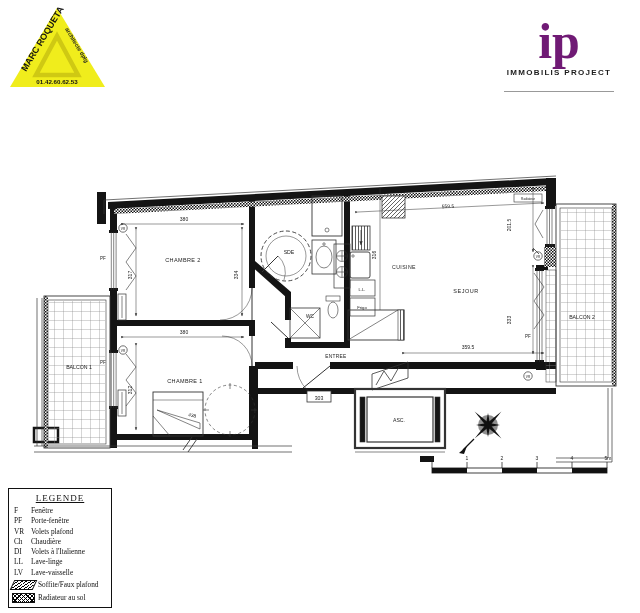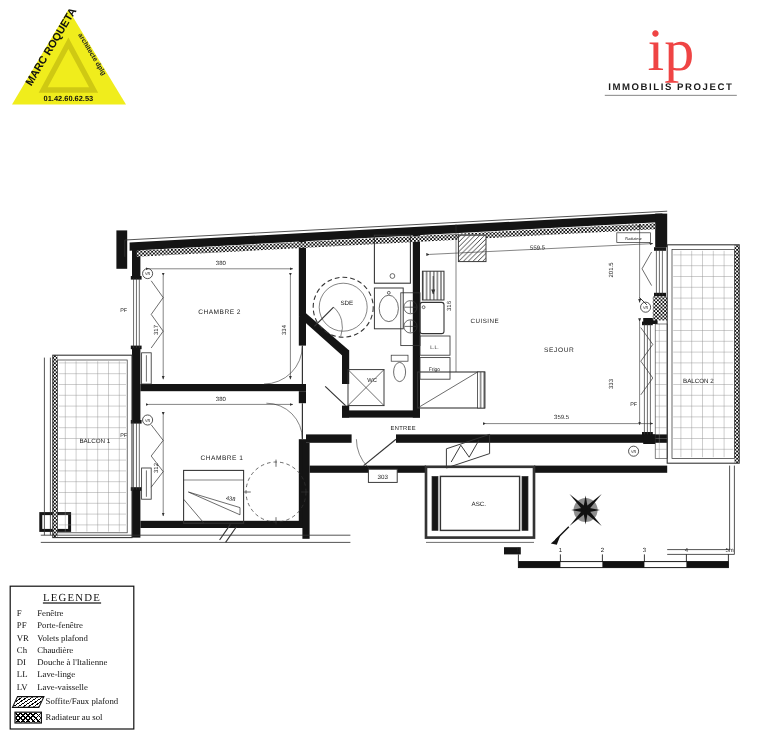--- a/index.html
+++ b/index.html
@@ -3,24 +3,24 @@
 <meta charset="utf-8">
 <style>
   html,body{margin:0;padding:0;background:#fff;}
   .page{position:relative;width:640px;height:613px;background:#ffffff;overflow:hidden;
         font-family:"Liberation Sans",sans-serif;}
   
   .arch-logo{position:absolute;left:6px;top:4px;}
   
   .agency{position:absolute;right:26px;top:18px;width:110px;text-align:center;}
   .agency .monogram{font-family:"Liberation Serif",serif;font-size:50px;line-height:.95;
-                    color:#ef4444;font-weight:normal;}
+                    color:#701a75;font-weight:bold;}
   .agency .agency-name{font-family:"Liberation Sans",sans-serif;font-size:8px;font-weight:bold;
                        letter-spacing:1.3px;color:#1c1c1c;margin-top:2px;border-bottom:1px solid #999;
-                       padding-bottom:2px;}
+                       padding-bottom:14px;}
   
   .plan{position:absolute;left:0;top:140px;}
   
   .legend{position:absolute;left:8px;top:488px;width:102px;height:118px;border:1.3px solid #111;
           background:#fff;font-family:"Liberation Serif",serif;color:#111;}
   .legend-title{text-align:center;font-size:9px;letter-spacing:1px;margin:4px 0 3px 0;
                 text-decoration:underline;}
   .legend-row{display:flex;font-size:7.3px;line-height:10.3px;padding-left:5px;}
   .legend-abbr{width:17px;flex:none;}
   .legend-label{flex:1;}
@@ -339,21 +339,21 @@
     <div class="legend-row">
       <span class="legend-abbr">VR</span>
       <span class="legend-label">Volets plafond</span>
     </div>
     <div class="legend-row">
       <span class="legend-abbr">Ch</span>
       <span class="legend-label">Chaudière</span>
     </div>
     <div class="legend-row">
       <span class="legend-abbr">DI</span>
-      <span class="legend-label">Douche à l'Italienne</span>
+      <span class="legend-label">Volets à l'Italienne</span>
     </div>
     <div class="legend-row">
       <span class="legend-abbr">LL</span>
       <span class="legend-label">Lave-linge</span>
     </div>
     <div class="legend-row">
       <span class="legend-abbr">LV</span>
       <span class="legend-label">Lave-vaisselle</span>
     </div>
     <div class="legend-hatch-row">

